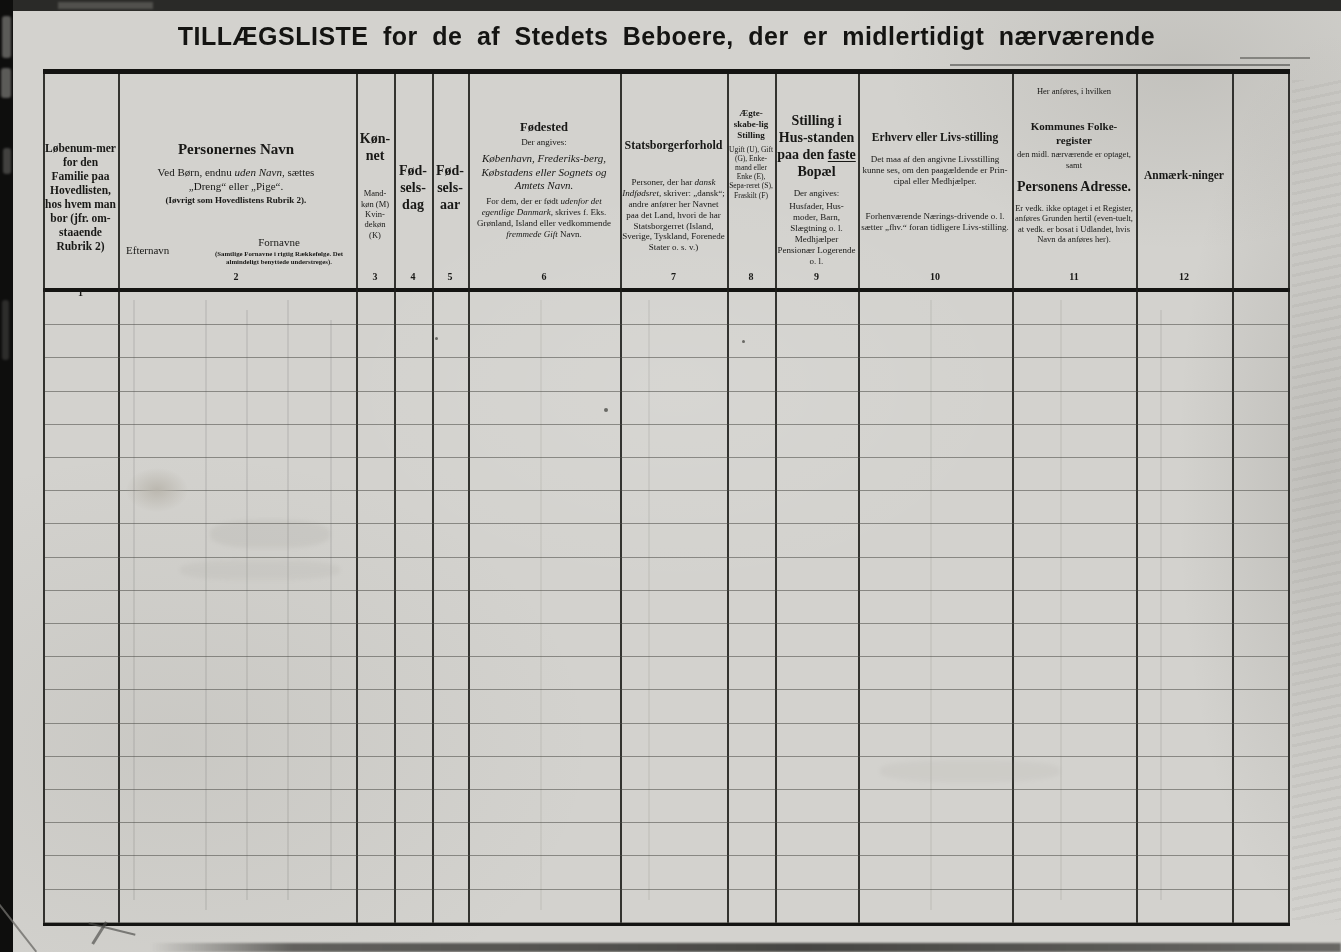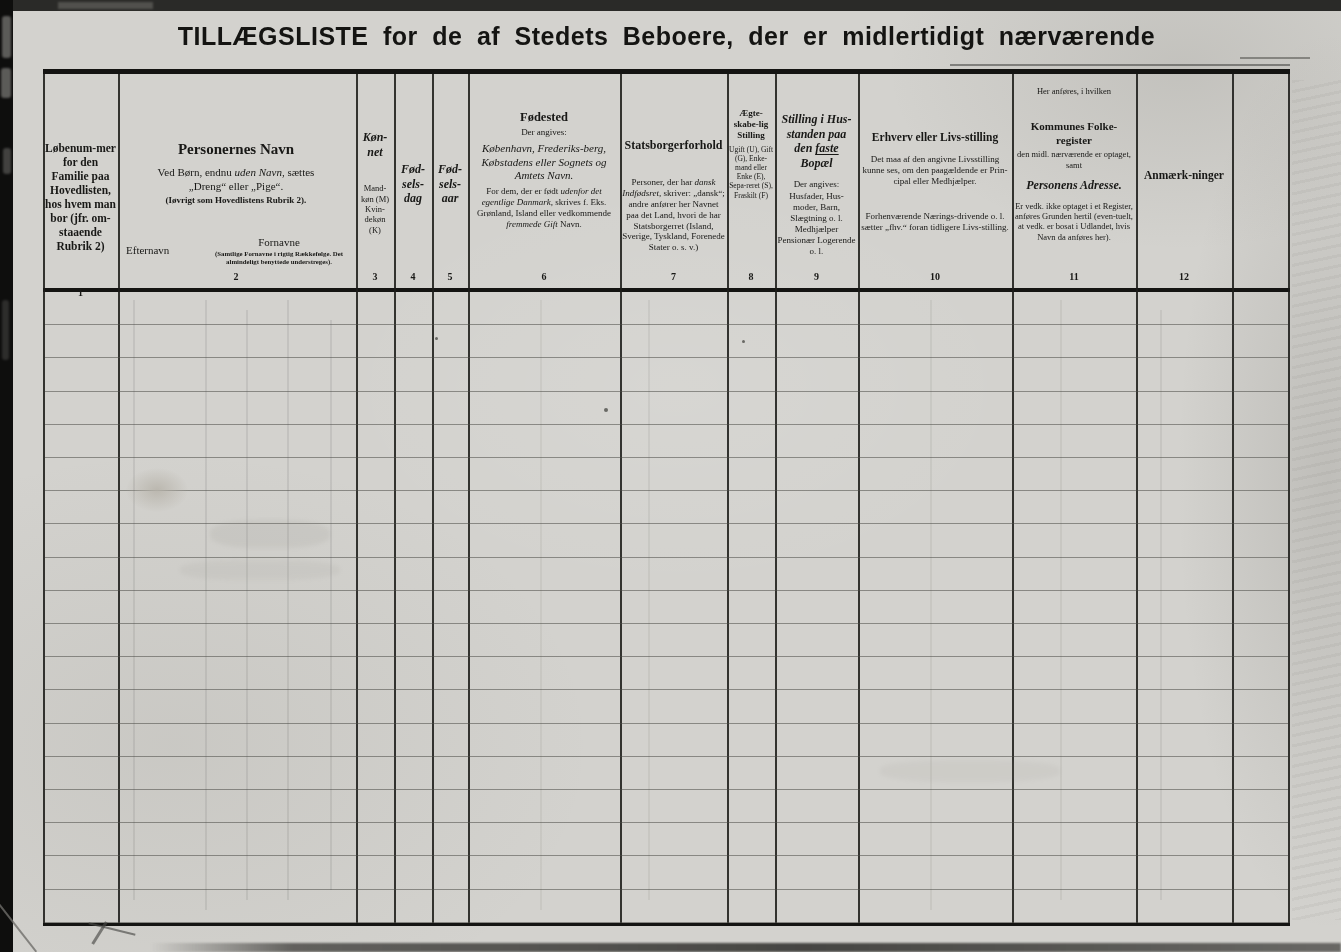--- a/index.html
+++ b/index.html
@@ -55,21 +55,21 @@
       background:repeating-linear-gradient(to bottom, transparent 0 32.2px, rgba(75,75,70,.55) 32.2px 33.2px);}
 
   
   .hc{position:absolute;top:74px;height:214px;text-align:center;line-height:1.22;box-sizing:border-box;}
   .num{position:absolute;bottom:5px;left:0;right:0;text-align:center;
       font-size:10px;font-weight:bold;}
   .t-b{font-weight:bold;margin-top:16px;}
   .it{font-style:italic;}
   .u{text-decoration:underline;text-underline-offset:2px;}
   .fs15{font-size:15px;} .fs13{font-size:12.5px;} .fs12{font-size:12px;} .fs115{font-size:11.5px;}
-  .fs11{font-size:11px;} .fs105{font-size:12px;font-style:italic;}
+  .fs11{font-size:11px;} .fs105{font-size:14px;}
   .fs9{font-size:9px;} .fs85{font-size:8.5px;} .fs75{font-size:7.5px;}
   .mt2{margin-top:2px;} .mt4{margin-top:4px;} .mt6{margin-top:24px;} .mt8{margin-top:8px;} .mt10{margin-top:2px;}
   .name-row{position:absolute;bottom:22px;left:6px;right:4px;display:flex;
       justify-content:space-between;align-items:center;text-align:left;}
   .fornavne-box{width:138px;text-align:center;}
   .tiny-note{font-size:6.8px;font-weight:bold;line-height:1.15;margin-top:1px;}
 </style>
 </head>
 <body>
 
@@ -132,21 +132,21 @@
   <div class="hc" style="left:396px;width:34px;padding-top:72px;">
     <div class="fs105 t-b">Fød-sels-dag</div>
     <div class="num">4</div>
   </div>
 
   <div class="hc" style="left:434px;width:32px;padding-top:72px;">
     <div class="fs105 t-b">Fød-sels-aar</div>
     <div class="num">5</div>
   </div>
 
-  <div class="hc" style="left:470px;width:148px;padding-top:20px;">
+  <div class="hc" style="left:470px;width:148px;padding-top:30px;">
     <div class="fs13 t-b">Fødested</div>
     <div class="fs9 mt2">Der angives:</div>
     <div class="fs11 it mt4">København, Frederiks-berg, Købstadens eller Sognets og Amtets Navn.</div>
     <div class="fs9 mt4"><span>For dem, der er født </span><span class="it">udenfor det egentlige Danmark,</span><span> skrives f. Eks. Grønland, Island eller vedkommende </span><span class="it">fremmede Gift</span><span> Navn.</span></div>
     <div class="num">6</div>
   </div>
 
   <div class="hc" style="left:622px;width:103px;padding-top:48px;">
     <div class="fs12 t-b">Statsborgerforhold</div>
     <div class="fs9 mt6"><span>Personer, der har </span><span class="it">dansk Indfødsret,</span><span> skriver: „dansk“; andre anfører her Navnet paa det Land, hvori de har Statsborgerret (Island, Sverige, Tyskland, Forenede Stater o. s. v.)</span></div>

